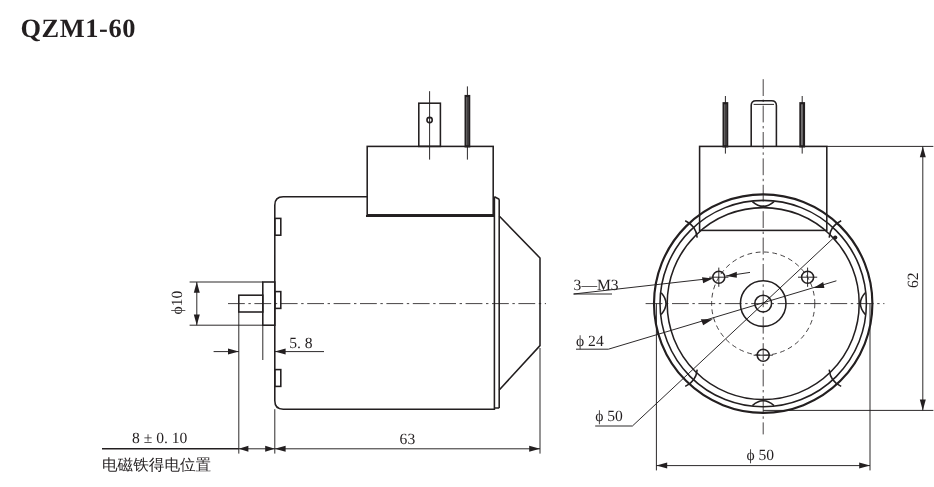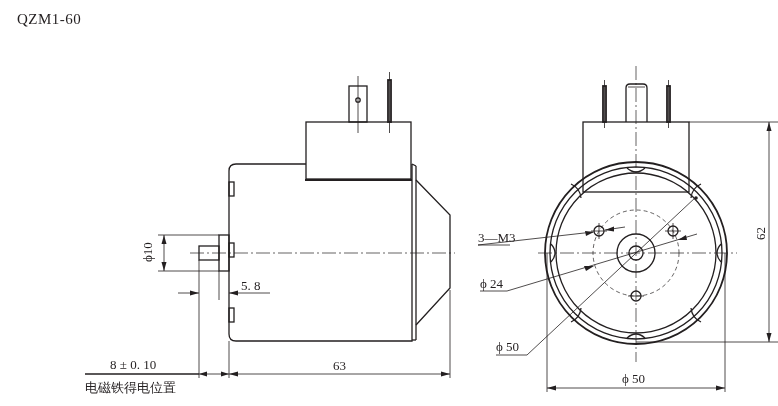--- a/index.html
+++ b/index.html
@@ -6,21 +6,21 @@
     body { width: 778px; height: 406px; position: relative; overflow: hidden;
            font-family: "Liberation Serif", "DejaVu Serif", serif; color: #231f20; }
     #drawing { position: absolute; left: 0; top: 0; width: 778px; height: 406px; }
     .ln { stroke: #231f20; fill: none; stroke-width: 1.3; }
     .thick { stroke: #231f20; fill: none; stroke-width: 1.8; }
     .thin { stroke: #231f20; fill: none; stroke-width: 0.8; }
     .center { stroke: #231f20; fill: none; stroke-width: 0.7; stroke-dasharray: 14 3 2 3; }
     .dash { stroke: #231f20; fill: none; stroke-width: 0.7; stroke-dasharray: 4 3; }
     .arrow { fill: #231f20; stroke: none; }
     .txt { font-family: "Liberation Serif", "DejaVu Serif", serif; fill: #231f20; }
-    .title { position: absolute; left: 17px; top: 11px; font-size: 15px; letter-spacing: 0.5px; }
+    .title { position: absolute; left: 17px; top: 11px; font-size: 22px; letter-spacing: 0.5px; font-weight: bold; }
   </style>
 </head>
 <body>
 
 <div class="title">QZM1-60</div>
 
 <svg id="drawing" viewBox="0 0 778 406" xmlns="http://www.w3.org/2000/svg">
 
   <g>
 

